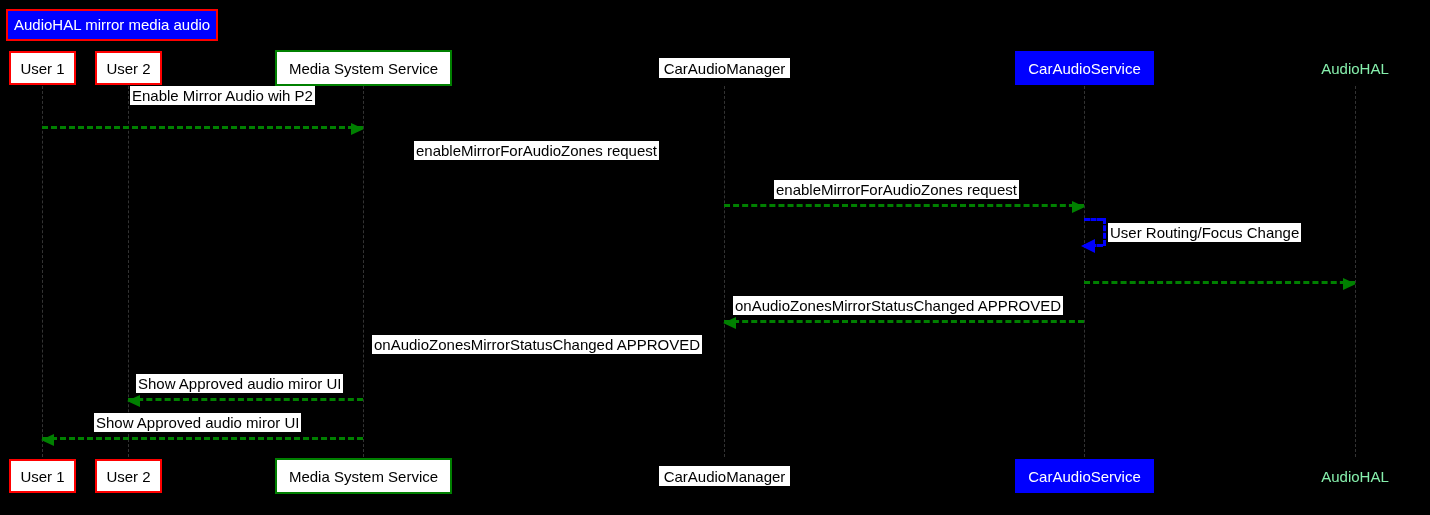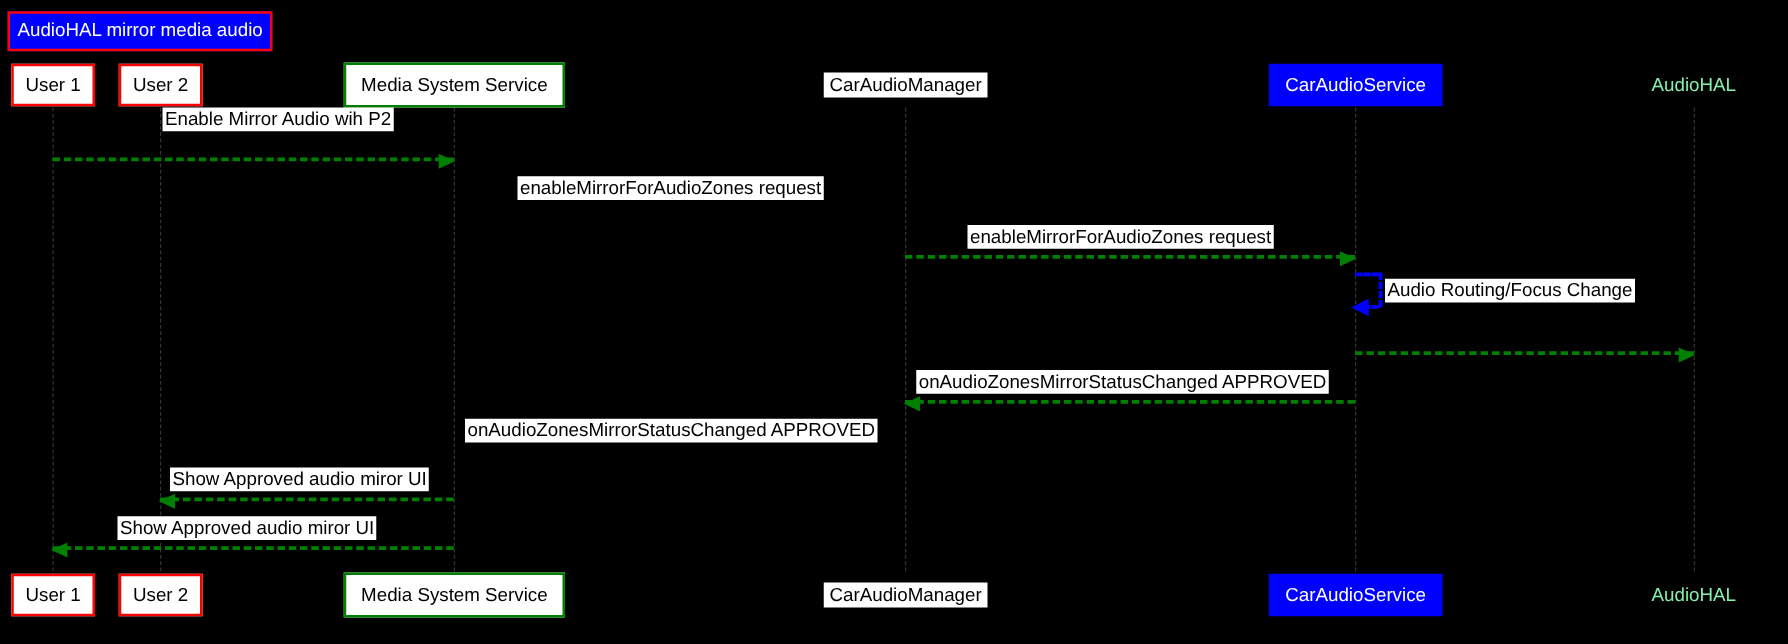--- a/index.html
+++ b/index.html
@@ -176,21 +176,21 @@
   <div class="msg" style="left:724px; top:204px; width:360px;">
     <span class="arrowhead right"></span>
   </div>
 
   <div class="selfcall" style="left:1084px; top:218px; width:22px; height:30px;">
     <div class="seg-top" style="width:19px;"></div>
     <div class="seg-right" style="left:19px; height:28px;"></div>
     <div class="seg-bottom" style="top:26px; width:19px;"></div>
     <div class="head-left" style="left:-3px; top:21px;"></div>
   </div>
-  <div class="msg-label" style="left:1108px; top:223px;">Audio Routing/Focus Change</div>
+  <div class="msg-label" style="left:1108px; top:223px;">User Routing/Focus Change</div>
 
   <div class="msg" style="left:1084px; top:281px; width:271px;">
     <span class="arrowhead right"></span>
   </div>
 
   <div class="msg-label" style="left:733px; top:296px;">onAudioZonesMirrorStatusChanged APPROVED</div>
   <div class="msg" style="left:724px; top:320px; width:360px;">
     <span class="arrowhead left"></span>
   </div>
 

